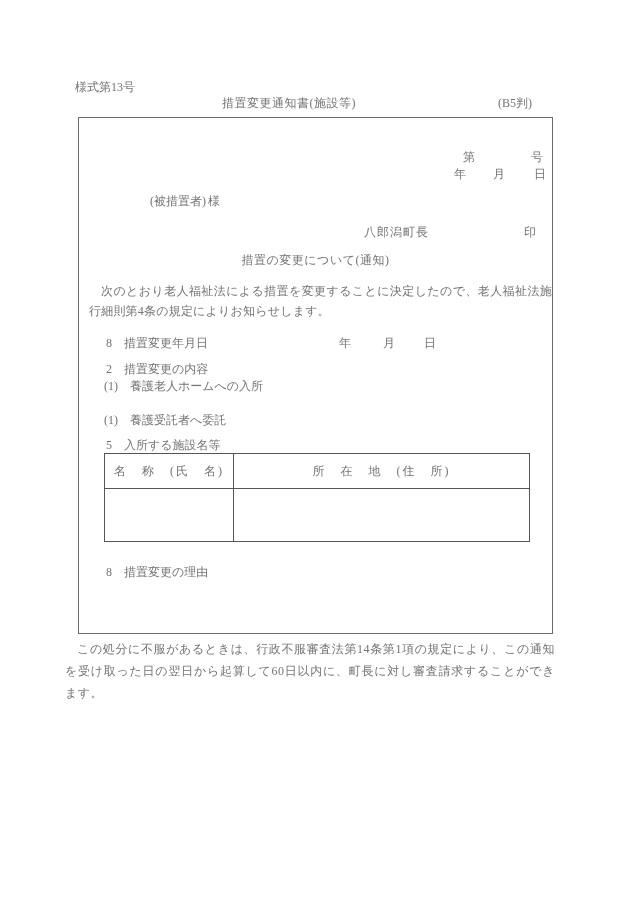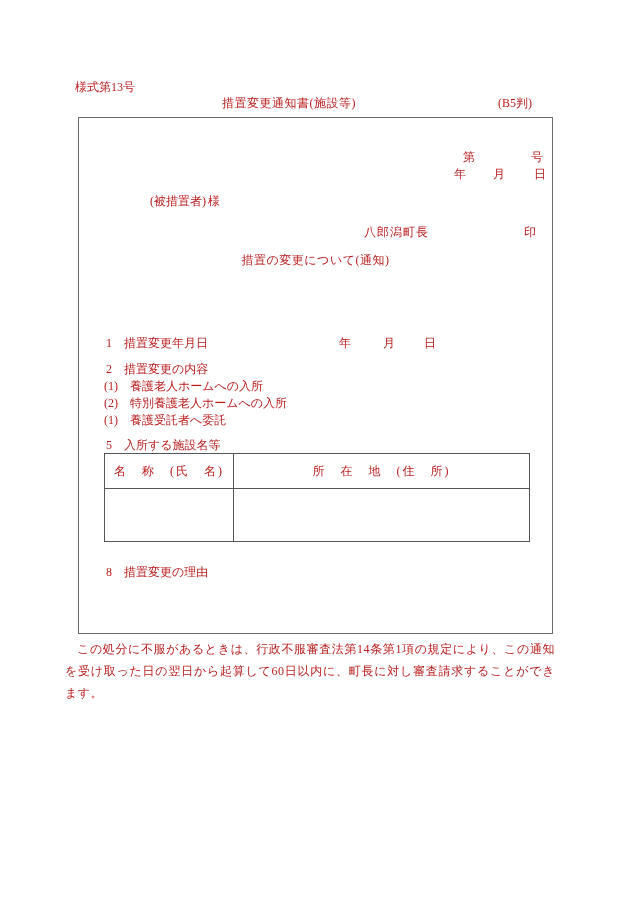--- a/index.html
+++ b/index.html
@@ -4,21 +4,21 @@
 <style>
   * { margin: 0; padding: 0; box-sizing: border-box; }
   html, body { background: #ffffff; }
   .page {
     position: relative;
     width: 630px;
     height: 903px;
     background: #ffffff;
     font-family: "Liberation Serif", "DejaVu Serif", serif;
     font-size: 12px;
-    color: #b91c1c;
+    color: #737373;
     overflow: hidden;
   }
   .abs {
     position: absolute;
     white-space: nowrap;
     line-height: 1.35;
   }
   .main-box {
     position: absolute;
     left: 78px;
@@ -99,29 +99,29 @@
     <span class="abs" style="left:455px; top:48px;">日</span>
 
     <span class="abs" style="left:27px; top:75px;margin-left:44px;">(被措置者)</span>
     <span class="abs" style="left:129px; top:75px;">様</span>
 
     <span class="abs" style="left:285px; top:106px; letter-spacing:1px;">八郎潟町長</span>
     <span class="abs" style="left:445px; top:106px;">印</span>
 
     <div class="subject-line">措置の変更について(通知)</div>
 
+    <div class="body-text">次のとおり老人福祉法による措置を変更することに決定したので、老人福祉法施行細則第4条の規定によりお知らせします。</div>
 
-    <span class="abs" style="left:27px; top:217px;">1　措置変更年月日</span>
+    <span class="abs" style="left:27px; top:217px;">8　措置変更年月日</span>
     <span class="abs" style="left:260px; top:217px;">年</span>
     <span class="abs" style="left:304px; top:217px;">月</span>
     <span class="abs" style="left:345px; top:217px;">日</span>
 
     <span class="abs" style="left:27px; top:243px;">2　措置変更の内容</span>
     <span class="abs" style="left:25px; top:260px;">(1)　養護老人ホームへの入所</span>
-    <span class="abs" style="left:25px; top:277px;">(2)　特別養護老人ホームへの入所</span>
     <span class="abs" style="left:25px; top:294px;">(1)　養護受託者へ委託</span>
 
     <span class="abs" style="left:27px; top:319px;">5　入所する施設名等</span>
 
     <table class="facility-table">
       <tbody>
           <tr class="hdr-row">
         <th class="col-name">名　称　(氏　名)</th>
         <th class="col-addr">所　在　地　(住　所)</th>
       </tr>

